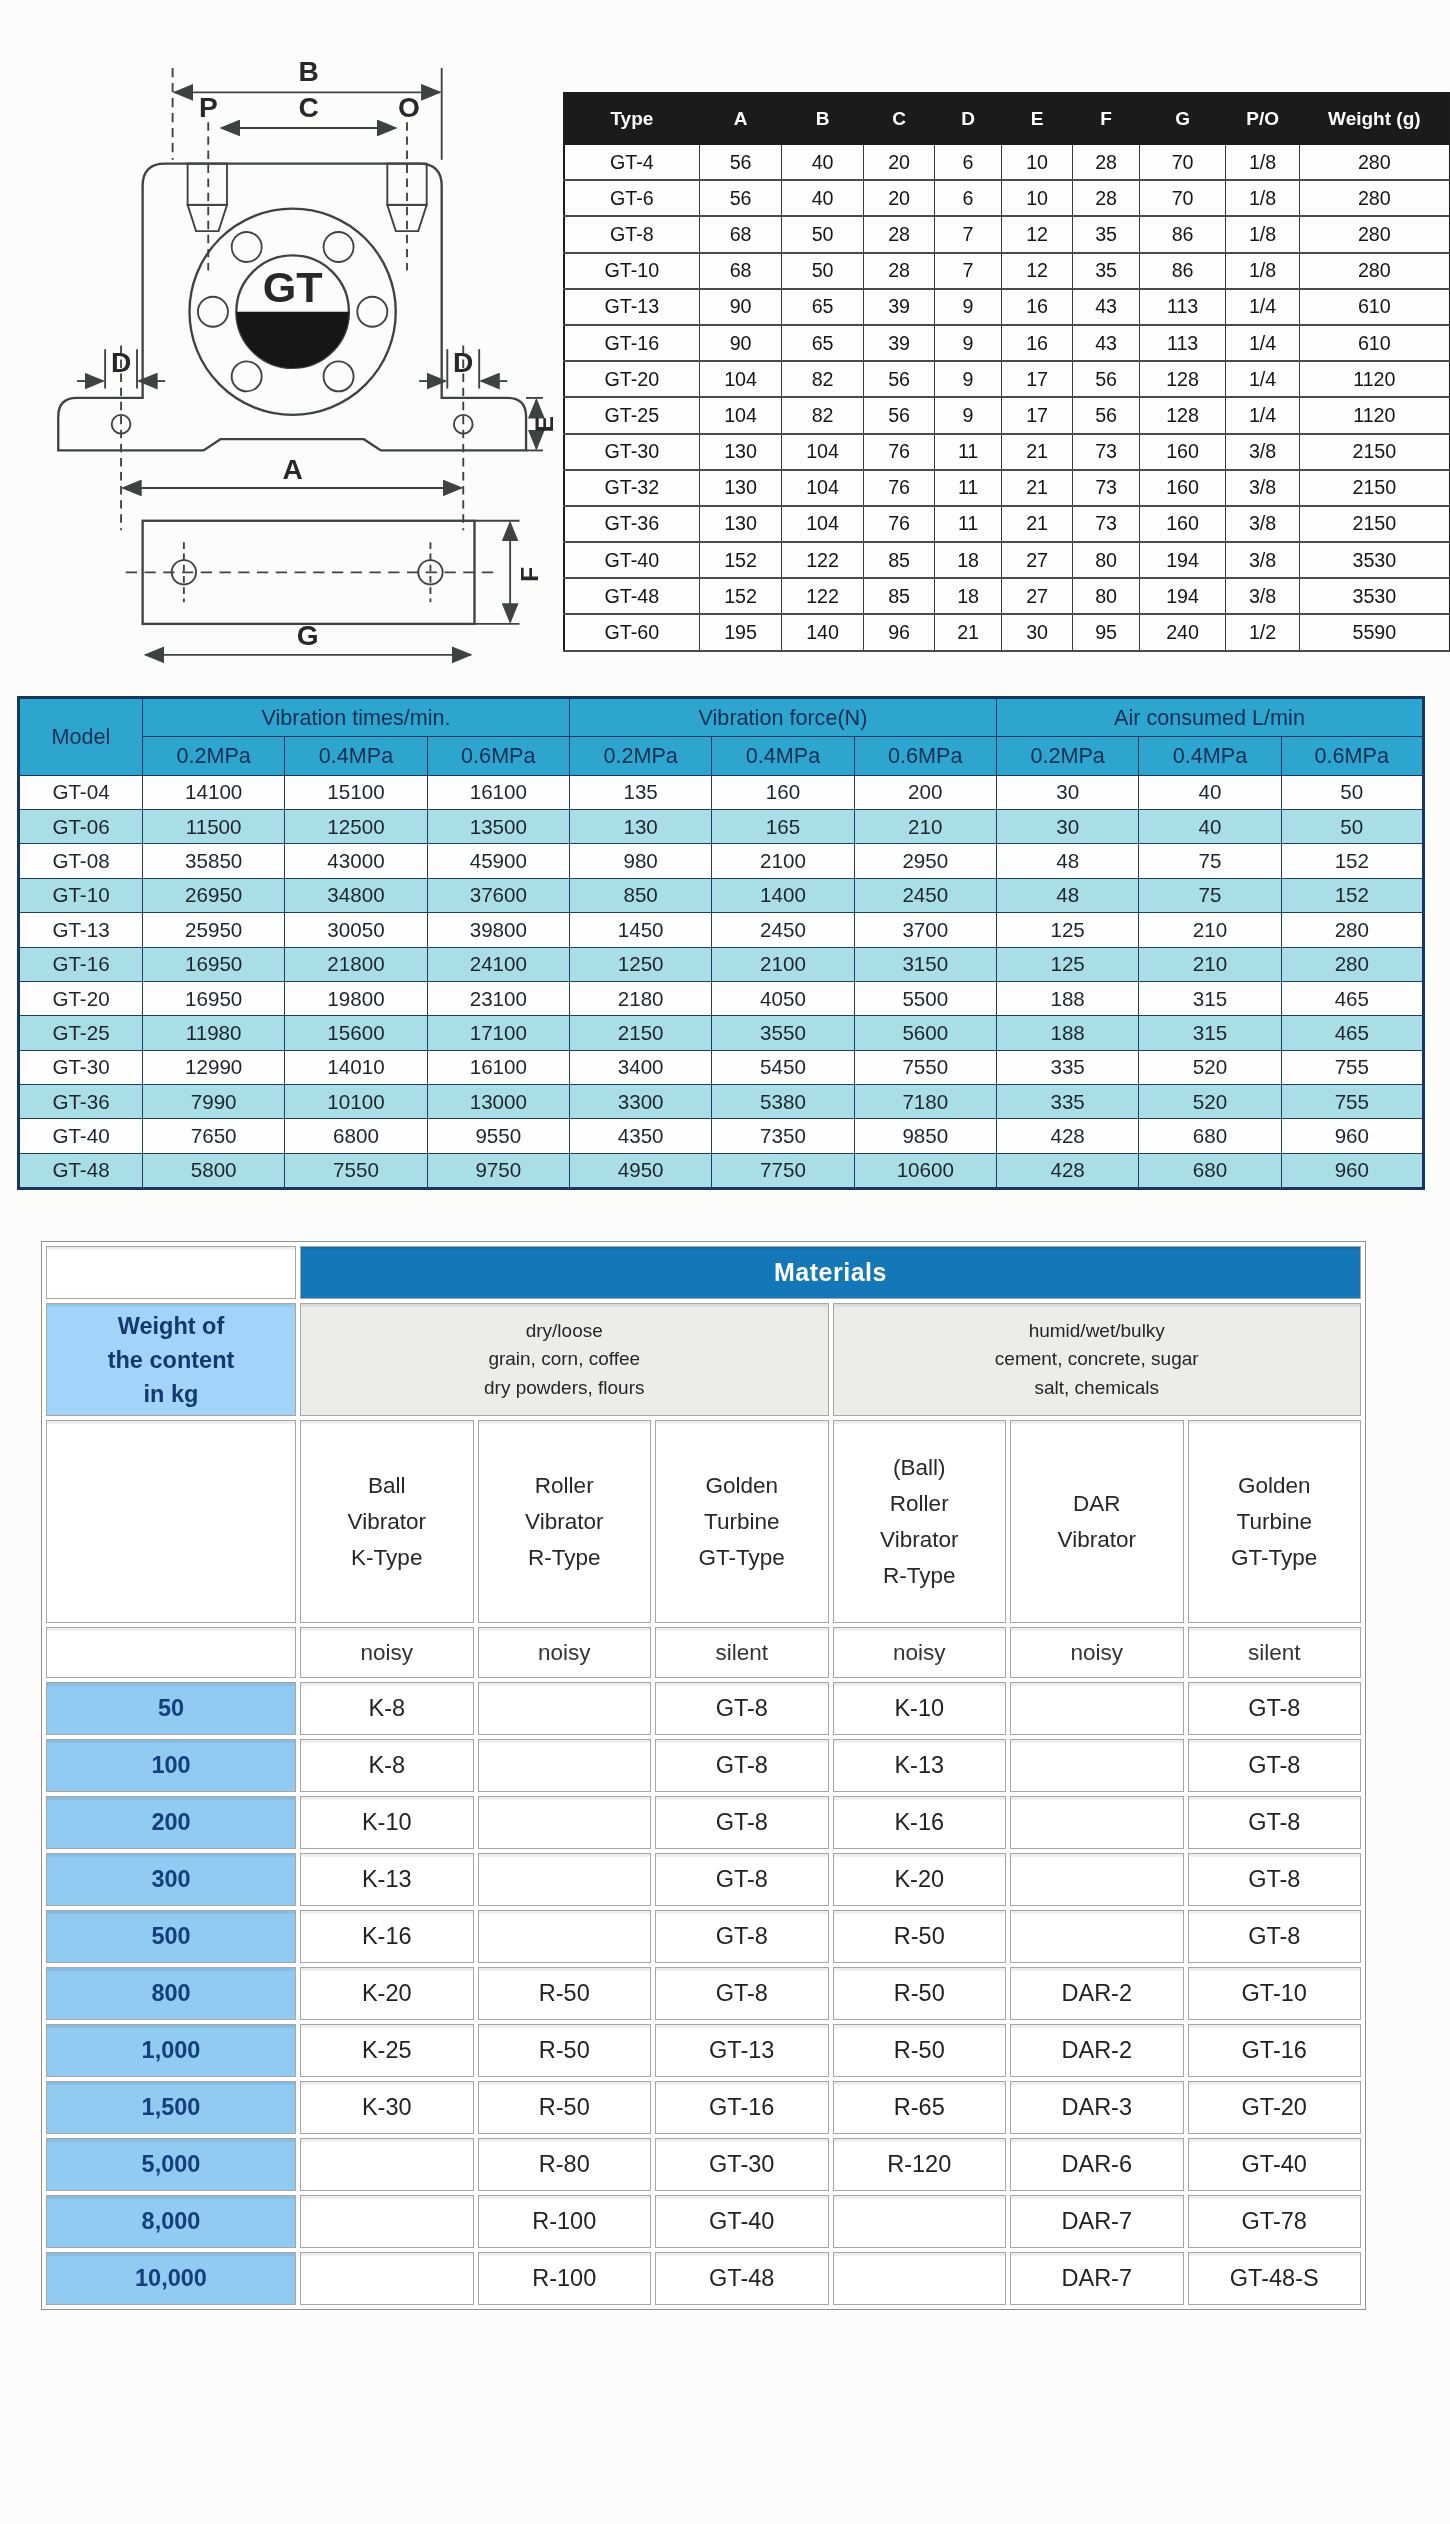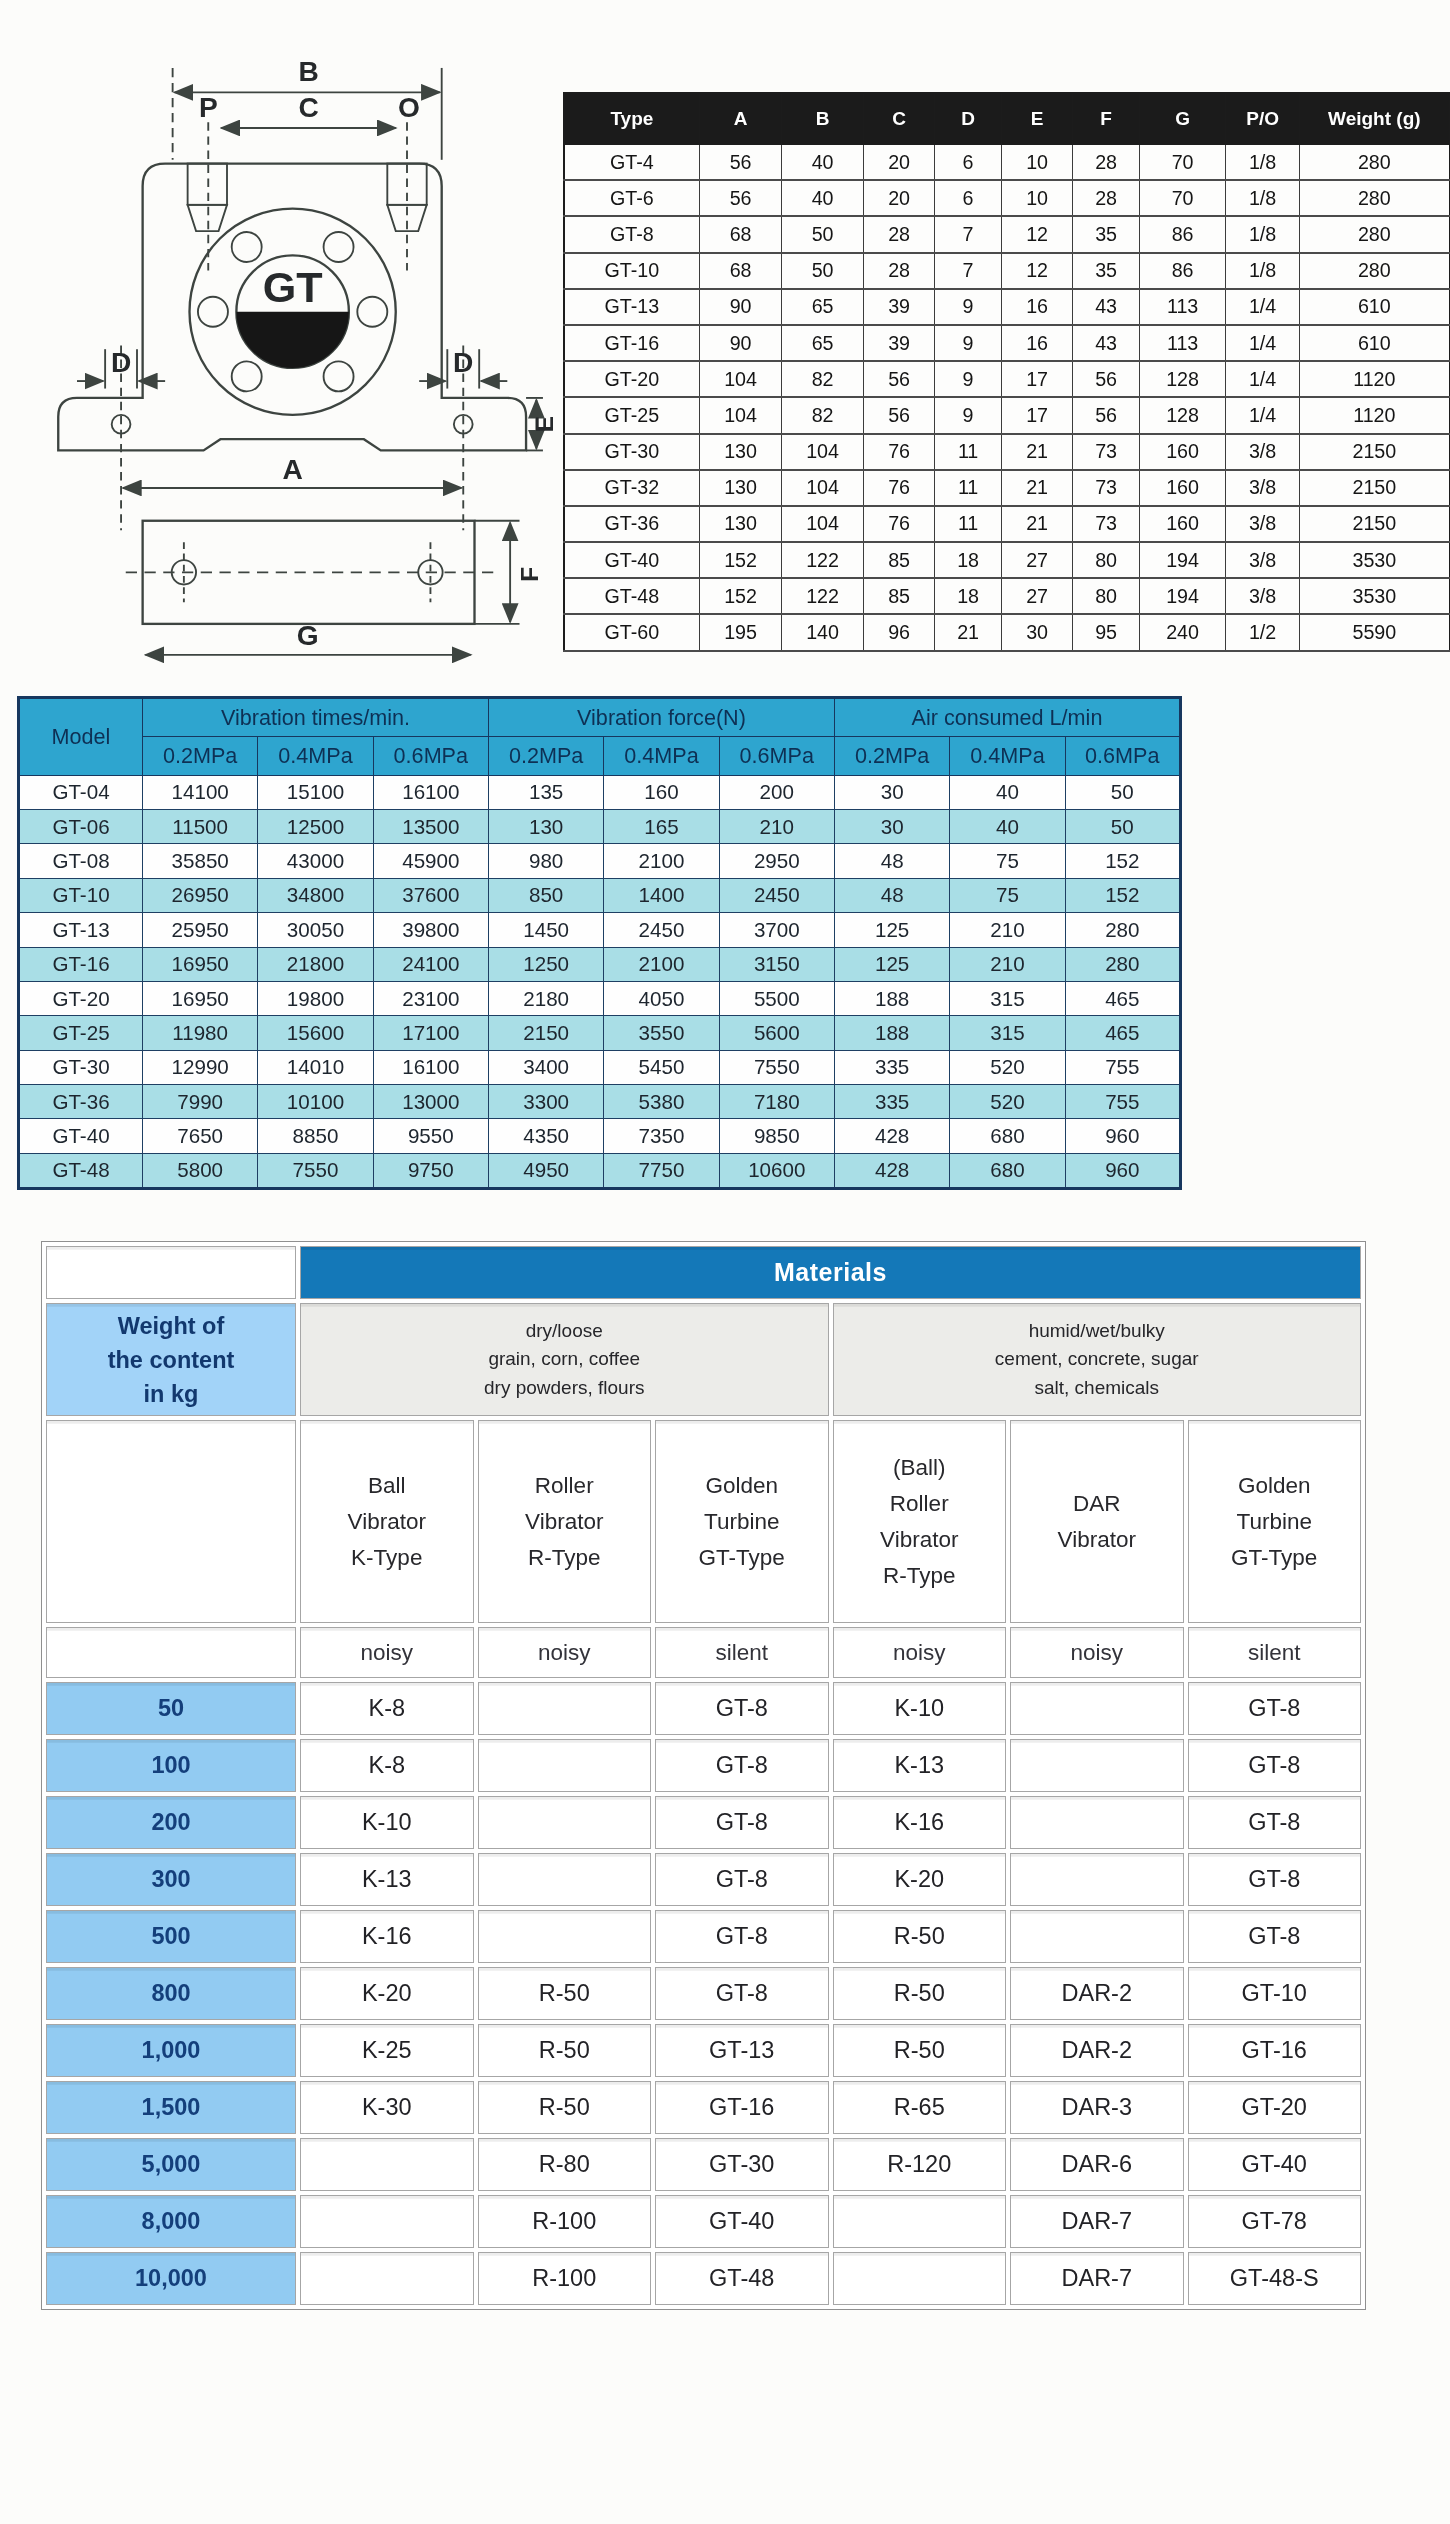--- a/index.html
+++ b/index.html
@@ -20,21 +20,21 @@
     background:var(--top-header-bg,#1b1b1b);color:#fff;
     font-size:19px;font-weight:bold;padding:14px 1.9px;border:1.9px solid #1c1c1c;
   }
   table.dim td{
     border-left:1.9px solid #3c3c3c;border-right:1.9px solid #3c3c3c;
     border-bottom:2.8px double #4b4b4b;
     text-align:center;font-size:19.7px;padding:5.6px 1.9px;color:#151515;background:#fdfdfc;
   }
   
   .spec-wrap{margin:11.3px 0 0 17px;}
-  table.spec{border-collapse:collapse;width:1165px;table-layout:fixed;border:3.8px solid var(--spec-border,#17375e);}
+  table.spec{border-collapse:collapse;width:1408px;table-layout:fixed;border:3.8px solid var(--spec-border,#17375e);}
   table.spec th{
     background:var(--spec-header-bg,#2ea5cf);color:#0e3054;
     font-weight:normal;font-size:21.6px;border:1.9px solid var(--spec-border,#17375e);padding:5.6px 1.9px;
   }
   table.spec td{
     border:1.9px solid #1e3f63;text-align:center;font-size:20.6px;padding:4.7px 1.9px;color:#1d252e;
   }
   table.spec tr.white td{background:#fefefe;}
   table.spec tr.cyan td{background:var(--row-cyan,#a9dee6);}
   
@@ -509,21 +509,21 @@
           <td>3300</td>
           <td>5380</td>
           <td>7180</td>
           <td>335</td>
           <td>520</td>
           <td>755</td>
         </tr>
         <tr class="white">
           <td>GT-40</td>
           <td>7650</td>
-          <td>8850</td>
+          <td>6800</td>
           <td>9550</td>
           <td>4350</td>
           <td>7350</td>
           <td>9850</td>
           <td>428</td>
           <td>680</td>
           <td>960</td>
         </tr>
         <tr class="cyan">
           <td>GT-48</td>

